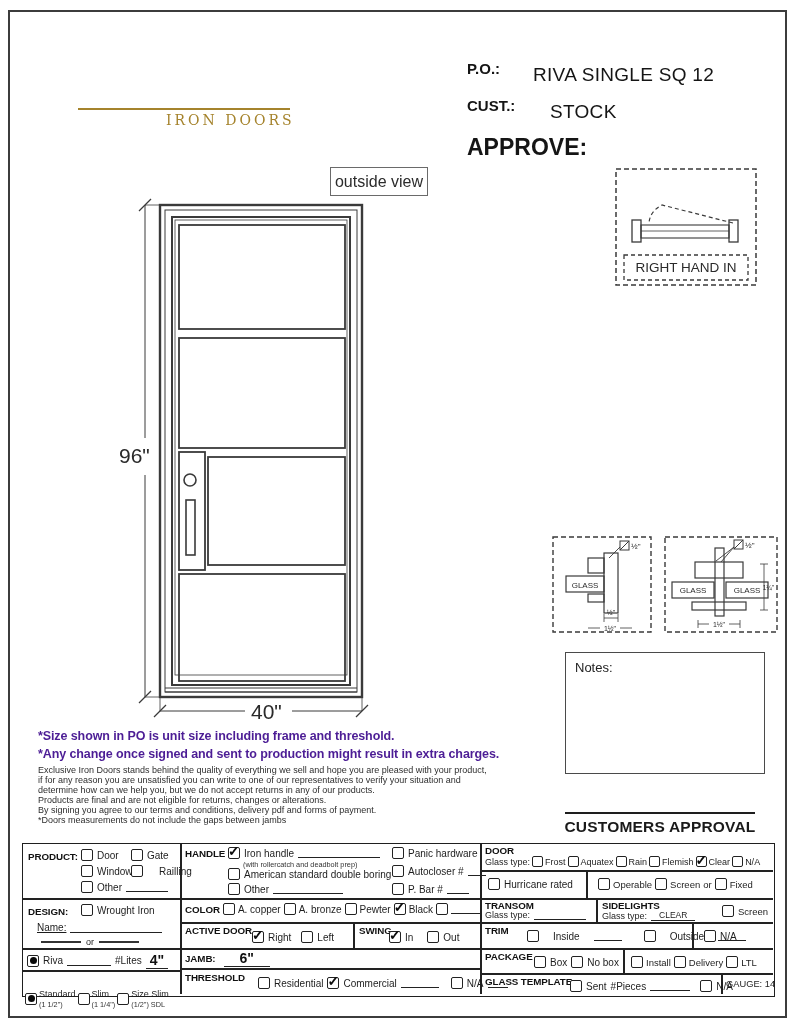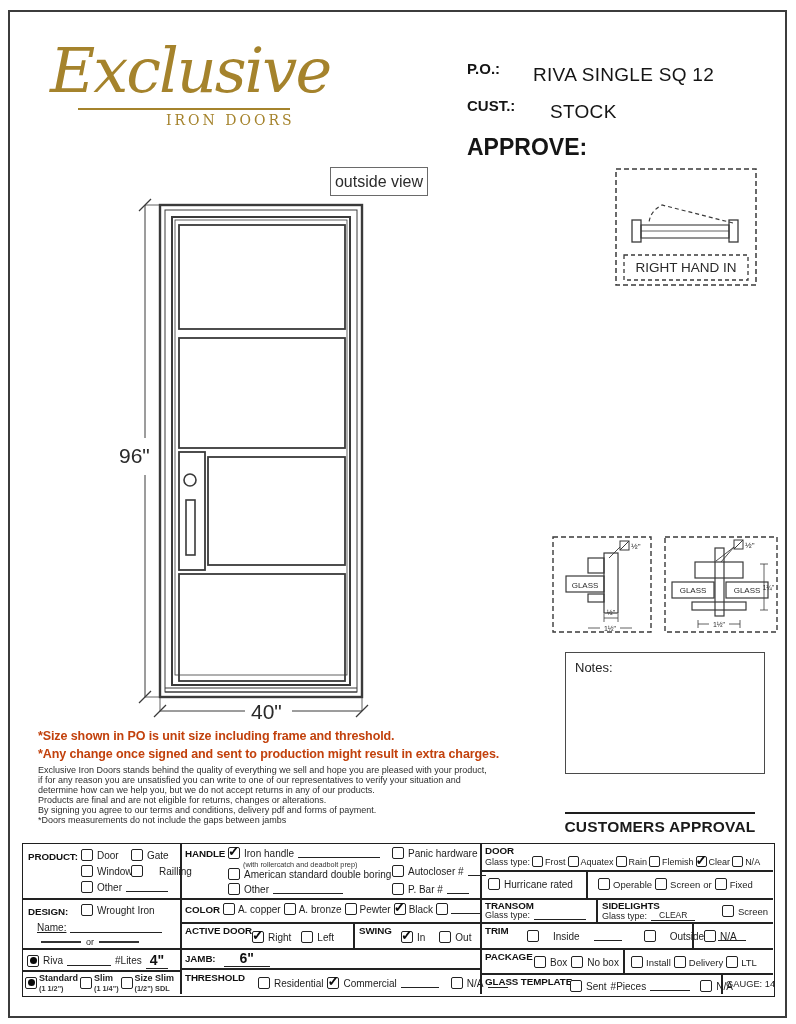--- a/index.html
+++ b/index.html
@@ -14,21 +14,21 @@
   .h-lab{font-weight:bold;font-size:15px;color:#151515;}
   .h-val{font-size:19px;color:#151515;letter-spacing:.3px;}
   
   .oview{left:330px;top:167px;width:96px;height:27px;border:1.6px solid #6a6a6a;display:flex;align-items:center;justify-content:center;font-size:16px;color:#2c2c2c;}
   
   .notes{left:565px;top:652px;width:198px;height:120px;border:1.6px solid #4a4a4a;}
   .notes-lab{margin:7px 0 0 9px;font-size:13px;color:#222;}
   .appr-line{left:565px;top:812px;width:190px;height:2px;background:#1e1e1e;}
   .appr-txt{left:558px;top:818px;width:204px;text-align:center;font-size:15.5px;font-weight:600;color:#1a1a1a;letter-spacing:.2px;}
   
-  .disc-b{left:38px;font-size:12.5px;font-weight:bold;color:#c2410c;letter-spacing:-.1px;}
+  .disc-b{left:38px;font-size:12.5px;font-weight:bold;color:#4c1d95;letter-spacing:-.1px;}
   .disc-body{left:38px;top:765px;font-size:9px;line-height:10px;color:#2e2e2e;}
   
   .form{left:22px;top:843px;width:753px;height:154px;border:1.8px solid #1f1f1f;box-sizing:border-box;}
   .cell{position:absolute;box-sizing:border-box;}
   .hl{position:absolute;height:1.5px;background:#222;}
   .vl{position:absolute;width:1.5px;background:#222;}
   .slab{font-weight:bold;font-size:9.8px;color:#111;letter-spacing:-.1px;}
   .ol{font-size:10px;color:#1d1d1d;white-space:nowrap;}
   .cb{box-sizing:border-box;width:12px;height:12px;border:1.7px solid #222;border-radius:2px;background:#fff;display:inline-block;position:relative;flex:none;}
   .cb.sm{width:11px;height:11px;}
@@ -40,21 +40,20 @@
   .tiny{font-size:7.3px;color:#333;}
   .orline{width:40px;height:1.2px;background:#333;display:inline-block;}
   svg text{font-family:"Liberation Sans",sans-serif;fill:#2a2a2a;}
 </style>
 </head>
 <body>
 
 <div class="page">
   <div class="abs frame"></div>
 
-  <div class="abs logo-script">Exclusive</div>
   <div class="abs logo-rule"></div>
   <div class="abs logo-sub">IRON DOORS</div>
 
   <div class="abs h-lab" style="left:467px;top:60px;">P.O.:</div>
   <div class="abs h-val" style="left:533px;top:64px;">RIVA SINGLE SQ 12</div>
   <div class="abs h-lab" style="left:467px;top:97px;">CUST.:</div>
   <div class="abs h-val" style="left:550px;top:101px;">STOCK</div>
   <div class="abs h-lab" style="left:467px;top:134px;font-size:23px;">APPROVE:</div>
 
   <div class="abs oview">outside view</div>
@@ -245,21 +244,21 @@
     <div class="cell" style="left:0;top:104px;width:157px;height:22px;">
       <div class="row" style="left:4px;top:4px;">
           <span class="cb dot checked"></span>
           <span class="ol">Riva</span>
           <span class="ul" style="width:44px;"></span>
           <span class="ol">#Lites</span>
           <span class="hand" style="border-bottom:1.4px solid #222;padding:0 4px;">4"</span>
         </div>
     </div>
 
-    <div class="cell" style="left:0;top:126px;width:157px;height:26px;font-weight:bold;">
+    <div class="cell" style="left:0;top:142px;width:157px;height:26px;">
       <div class="row" style="left:2px;top:2px;gap:2px;">
         <span class="cb dot checked"></span>
         <span style="line-height:8px;"><span class="ol" style="font-size:9px;">Standard</span><br><span class="tiny">(1 1/2")</span></span>
         <span class="cb"></span>
         <span style="line-height:8px;"><span class="ol" style="font-size:9px;">Slim</span><br><span class="tiny">(1 1/4")</span></span>
         <span class="cb"></span>
         <span style="line-height:8px;"><span class="ol" style="font-size:9px;">Size Slim</span><br><span class="tiny">(1/2") SDL</span></span>
       </div>
     </div>
 
@@ -316,21 +315,21 @@
       <span class="slab abs" style="left:5px;top:3px;">ACTIVE DOOR</span>
       <div class="row" style="left:72px;top:9px;">
           <span class="cb checked"></span>
           <span class="ol">Right</span>
           <span class="cb" style="margin-left:6px;"></span>
           <span class="ol">Left</span>
         </div>
     </div>
     <div class="cell" style="left:330px;top:78px;width:127px;height:26px;">
       <span class="slab abs" style="left:6px;top:3px;">SWING</span>
-      <div class="row" style="left:48px;top:9px;text-align:right;">
+      <div class="row" style="left:36px;top:9px;text-align:right;">
           <span class="cb checked"></span>
           <span class="ol">In</span>
           <span class="cb" style="margin-left:10px;"></span>
           <span class="ol">Out</span>
         </div>
     </div>
 
     <div class="cell" style="left:157px;top:104px;width:300px;height:20px;">
       <div class="row" style="left:5px;top:2px;gap:8px;">
           <span class="slab">JAMB:</span>

